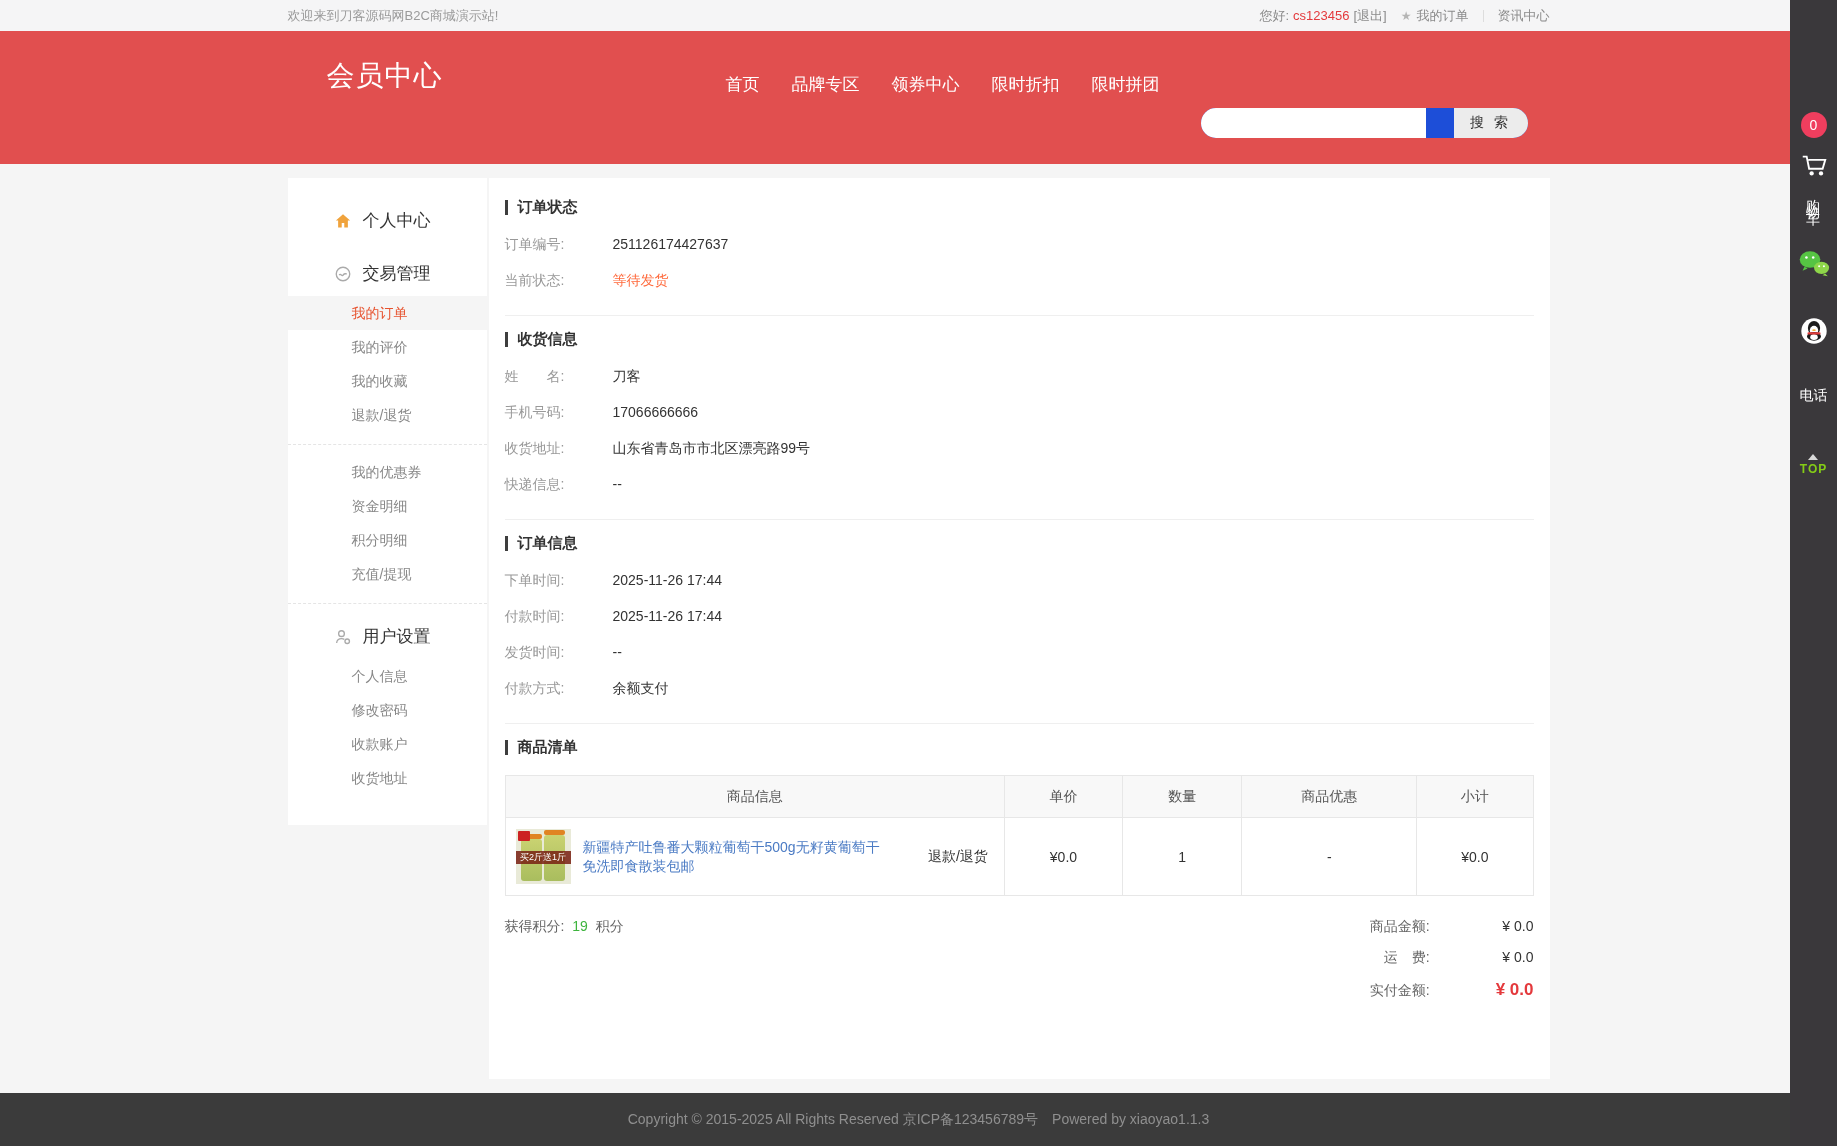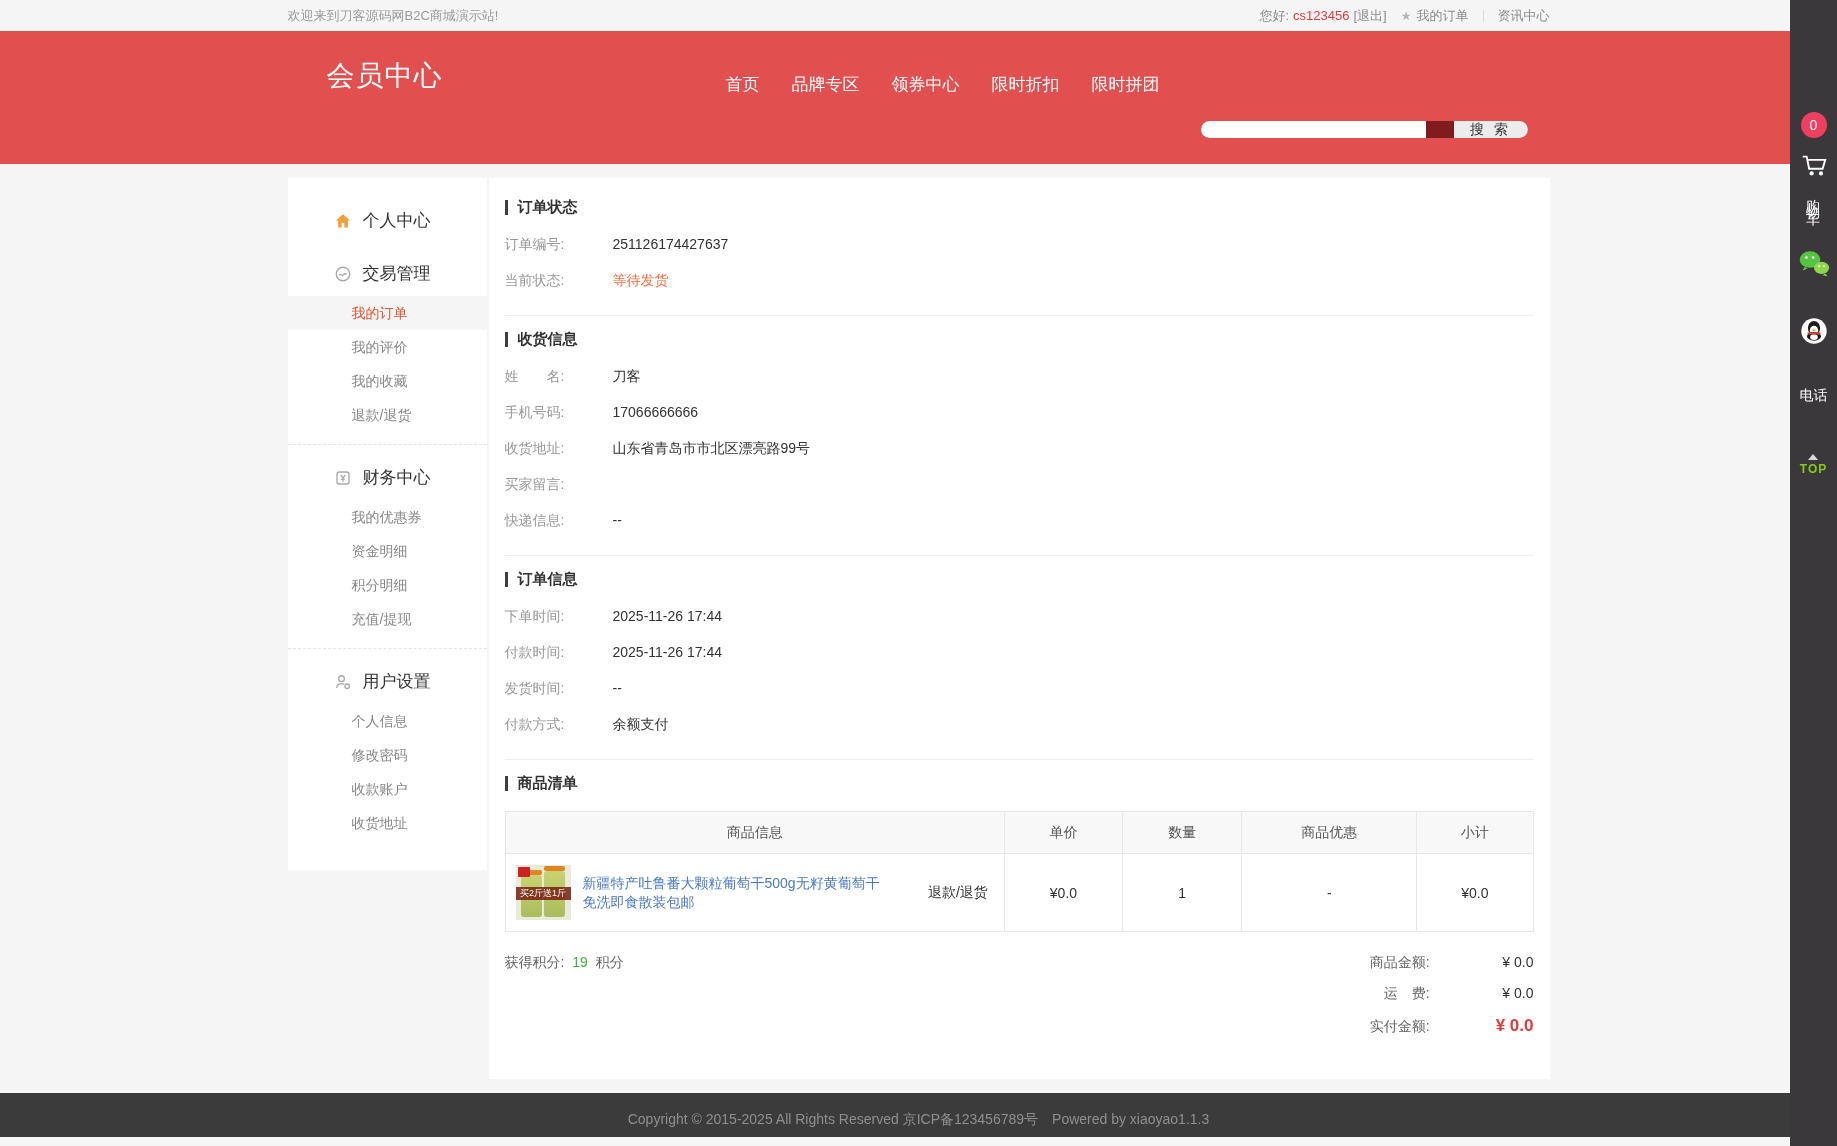--- a/index.html
+++ b/index.html
@@ -22,21 +22,21 @@
   .topbar-right .sep{width:1px; height:12px; background:#ddd;}
   .uname{color:var(--price-red); margin:16px 4px; cursor:pointer;}
   .logout{color:#8b8b8b; cursor:pointer;}
   .star{color:#b5b5b5; margin-right:5px; font-size:12px;}
 
   
   .header{height:133px; background:var(--accent); position:relative;}
   .logo{position:absolute; left:39px; top:26px; font-size:28px; color:#fff; cursor:pointer; letter-spacing:1px;}
   .nav{position:absolute; left:438px; top:42px; display:flex; gap:32px;}
   .nav span{color:#fff; font-size:17px; cursor:pointer; white-space:nowrap;}
-  .search{position:absolute; right:22px; bottom:26px; width:327px; height:17px; background:#7f1d1d; border-radius:15px; display:flex; overflow:hidden;gap:28px;}
+  .search{position:absolute; right:22px; bottom:26px; width:327px; height:30px; background:#1d4ed8; border-radius:15px; display:flex; overflow:hidden;gap:28px;}
   .search input{flex:1; border:none; outline:none; padding:0 16px; font-size:14px; background:#fff; color:#333;}
   .search button{width:74px; border:none; background:#ececec; color:#333; font-size:14px; letter-spacing:3px; cursor:pointer;}
 
   
   .page{display:flex; gap:2px; width:1262px; margin:14px auto 0; align-items:flex-start;}
   .side-card{width:199px; background:#fff; padding:16px 0 26px; min-height:642px;}
   .main-card{flex:1; background:#fff; min-height:901px; padding-top:6px;}
 
   
   .menu-section{padding:4px 0;}
@@ -73,21 +73,21 @@
   
   .totals{display:flex; justify-content:space-between; margin:0 16px; padding:22px 0 28px; font-size:14px;}
   .points{color:#666;}
   .points .pts{color:var(--green); margin:0 4px;}
   .amounts{text-align:right;}
   .amount-row{margin-bottom:13px; color:#666;}
   .amount-row .val{display:inline-block; width:100px; text-align:right; color:#333;}
   .amount-row.total .val{color:var(--price-red); font-weight:700; font-size:17px;}
 
   
-  .footer{margin-top:14px; background:#3b3b3b; height:44px; line-height:53px; text-align:center; color:#8f8f8f; font-size:14px;}
+  .footer{margin-top:14px; background:#3b3b3b; height:53px; line-height:53px; text-align:center; color:#8f8f8f; font-size:14px;}
 
   
   .side-widget{position:fixed; top:0; right:0; width:47px; height:100%; background:var(--dark); display:flex; flex-direction:column; align-items:center; z-index:50;}
   .badge{margin-top:112px; width:26px; height:26px; border-radius:50%; background:var(--badge); color:#fff; font-size:14px; text-align:center; line-height:26px; cursor:pointer;}
   .cart-ico{margin-top:12px; cursor:pointer; display:flex;}
   .cart-label{margin-top:8px; color:#fff; font-size:14px; writing-mode:vertical-rl; text-orientation:upright; letter-spacing:6px; cursor:pointer;}
   .wechat{margin-top:44px; cursor:pointer; display:flex;}
   .qq{margin-top:40px; cursor:pointer; display:flex;}
   .phone{margin-top:42px; color:#fff; font-size:14px; cursor:pointer;}
   .top-btn{margin-top:44px; display:flex; flex-direction:column; align-items:center; color:#84cc16; font-size:12px; font-weight:700; cursor:pointer; letter-spacing:1px;}
@@ -153,29 +153,20 @@
         </span>
         <span>交易管理</span>
       </div>
       <div class="menu-item active">我的订单</div>
       <div class="menu-item">我的评价</div>
       <div class="menu-item">我的收藏</div>
       <div class="menu-item">退款/退货</div>
     </div>
 
     <div class="menu-section divided">
-      <div class="sec-head">
-        <span class="ico">
-          <svg viewBox="0 0 24 24" width="18" height="18" fill="none" stroke="#aaa" stroke-width="1.8">
-              <rect x="4" y="4" width="16" height="16" rx="3"></rect>
-              <path d="M9 8l3 4 3-4M12 12v5M9.5 13.8h5"></path>
-            </svg>
-        </span>
-        <span>财务中心</span>
-      </div>
       <div class="menu-item">我的优惠券</div>
       <div class="menu-item">资金明细</div>
       <div class="menu-item">积分明细</div>
       <div class="menu-item">充值/提现</div>
     </div>
 
     <div class="menu-section divided">
       <div class="sec-head">
         <span class="ico">
           <svg viewBox="0 0 24 24" width="18" height="18" fill="none" stroke="#aaa" stroke-width="1.8">
@@ -219,24 +210,20 @@
         <span class="flabel">姓　　名:</span>
         <span class="fvalue">刀客</span>
       </div>
       <div class="frow">
         <span class="flabel">手机号码:</span>
         <span class="fvalue">17066666666</span>
       </div>
       <div class="frow">
         <span class="flabel">收货地址:</span>
         <span class="fvalue">山东省青岛市市北区漂亮路99号</span>
-      </div>
-      <div class="frow">
-        <span class="flabel">买家留言:</span>
-        <span class="fvalue"></span>
       </div>
       <div class="frow">
         <span class="flabel">快递信息:</span>
         <span class="fvalue">--</span>
       </div>
     </div>
 
     <div class="section">
       <div class="sec-title">
         <span class="bar"></span>

